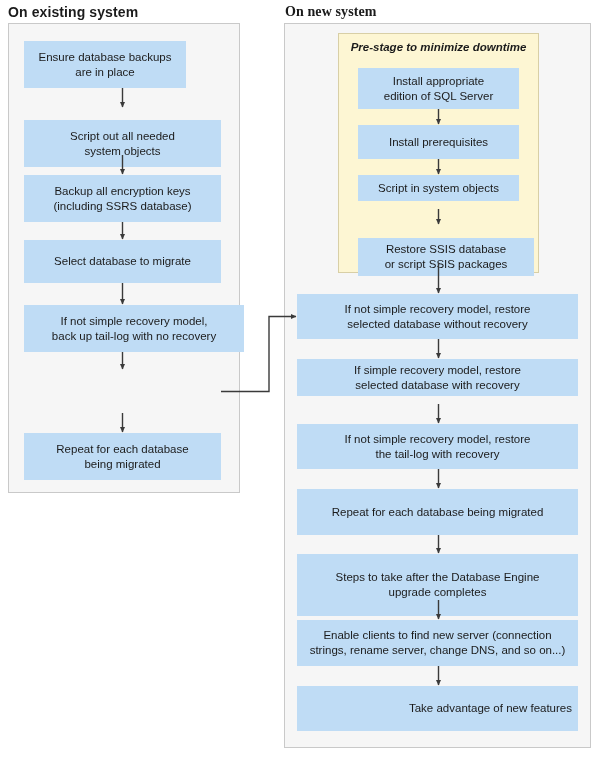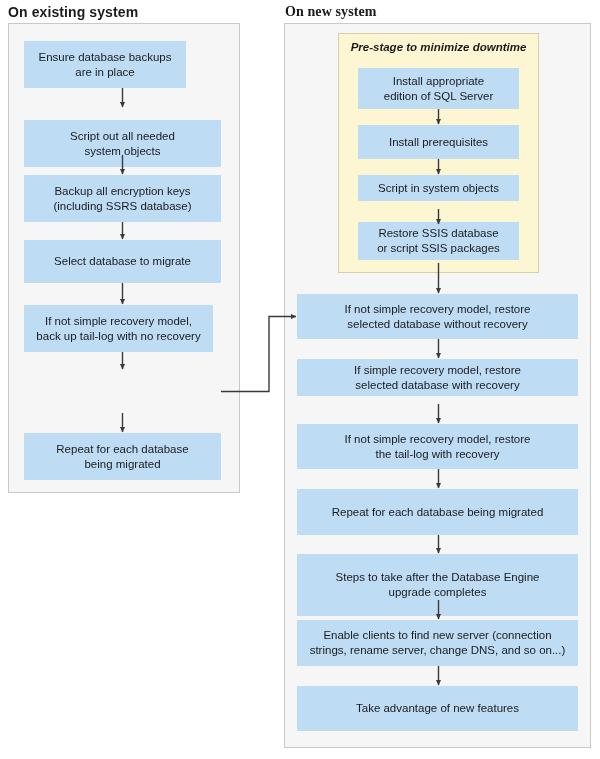--- a/index.html
+++ b/index.html
@@ -111,21 +111,21 @@
       <span>(including SSRS database)</span>
     </span>
   </div>
 
   <div class="node" style="left:24px; top:240px; width:197px; height:43px;">
     <span>
       <span>Select database to migrate</span>
     </span>
   </div>
 
-  <div class="node" style="left:24px; top:305px; width:189px; height:47px;">
+  <div class="node" style="left:24px; top:305px; width:220px; height:47px;">
     <span>
       <span>If not simple recovery model,</span>
       <span>back up tail-log with no recovery</span>
     </span>
   </div>
 
 
   <div class="node" style="left:24px; top:433px; width:197px; height:47px;">
     <span>
       <span>Repeat for each database</span>
@@ -153,21 +153,21 @@
       <span>Install prerequisites</span>
     </span>
   </div>
 
   <div class="node" style="left:358px; top:175px; width:161px; height:26px;">
     <span>
       <span>Script in system objects</span>
     </span>
   </div>
 
-  <div class="node" style="left:358px; top:222px; width:161px; height:38px;">
+  <div class="node" style="left:358px; top:238px; width:176px; height:38px;">
     <span>
       <span>Restore SSIS database</span>
       <span>or script SSIS packages</span>
     </span>
   </div>
 
   <div class="node" style="left:297px; top:294px; width:281px; height:45px;">
     <span>
       <span>If not simple recovery model, restore</span>
       <span>selected database without recovery</span>
@@ -201,21 +201,21 @@
     </span>
   </div>
 
   <div class="node" style="left:297px; top:620px; width:281px; height:46px;">
     <span>
       <span>Enable clients to find new server (connection</span>
       <span>strings, rename server, change DNS, and so on...)</span>
     </span>
   </div>
 
-  <div class="node" style="left:297px; top:686px; width:281px; height:45px;">
+  <div class="node" style="left:297px; top:686px; width:281px; height:45px;justify-content:flex-end;">
     <span>
       <span>Take advantage of new features</span>
     </span>
   </div>
 
   <svg id="wires" viewBox="0 0 600 759">
     <defs>
       <marker id="ah" markerWidth="7" markerHeight="7" refX="5.2" refY="3" orient="auto" markerUnits="userSpaceOnUse">
         <path d="M0,0.4 L5.6,3 L0,5.6 z" fill="#3a3a3a"></path>
       </marker>

